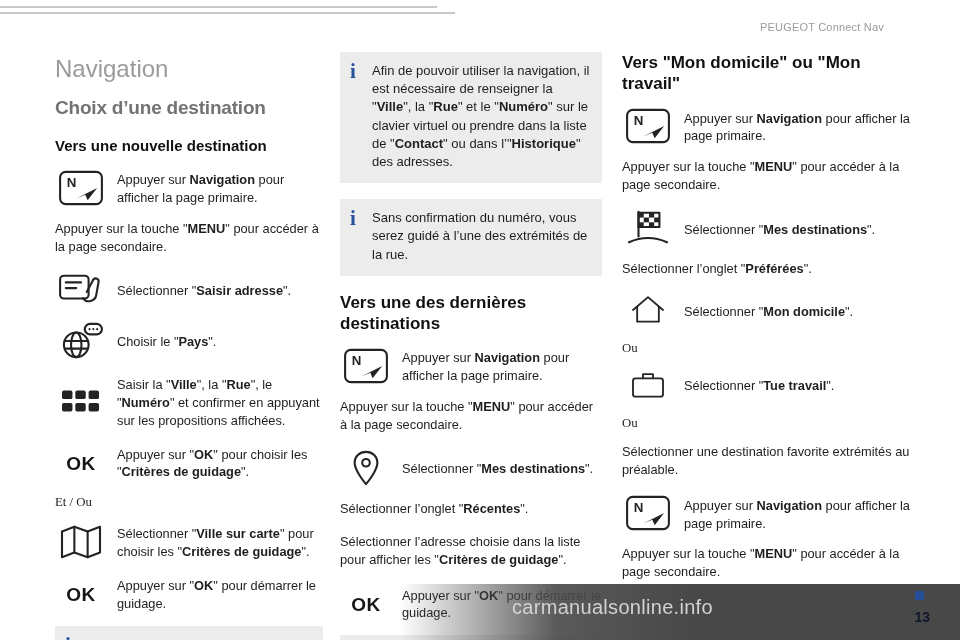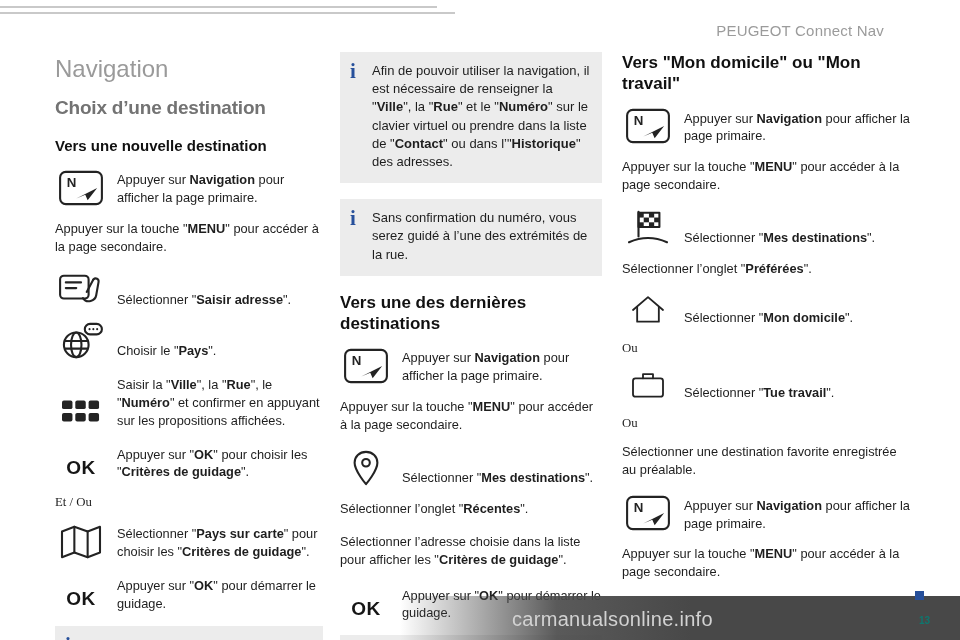--- a/index.html
+++ b/index.html
@@ -5,57 +5,57 @@
   * { margin:0; padding:0; box-sizing:border-box; }
   html,body { background:#fff; }
   body {
     width:960px; height:640px; position:relative; overflow:hidden;
     font-family:"Liberation Sans", sans-serif; color:#1e1e1e;
     font-size:12.8px; line-height:1.4;
   }
   .topline { position:absolute; left:0; height:2px; background:#c9c9c9; }
   .topline1 { top:6px;  width:437px; }
   .topline2 { top:12px; width:455px; }
-  .brand { position:absolute; top:20px; right:76px; font-size:15px; color:#9b9b9b; letter-spacing:.2px; }
+  .brand { position:absolute; top:20px; right:76px; font-size:11px; color:#9b9b9b; letter-spacing:.2px; }
 
   .col { position:absolute; top:52px; }
   #col1 { left:55px;  width:268px; }
   #col2 { left:340px; width:262px; }
   #col3 { left:622px; width:290px; }
 
   .doc-title { font-size:24px; font-weight:400; color:#9a9a9a; margin-bottom:9px; }
   h2.main { font-size:19px; font-weight:bold; color:#737373; margin-bottom:14px; letter-spacing:-.2px; }
   h3.sub  { font-size:15px; font-weight:bold; color:#111; margin-bottom:12px; }
   h3.section { font-size:17px; font-weight:bold; color:#111; margin-bottom:12px; line-height:1.25; }
 
-  .step { display:flex; gap:10px; margin-bottom:13px; align-items:flex-end; }
+  .step { display:flex; gap:10px; margin-bottom:13px; align-items:center; }
   .icon-cell { flex:0 0 52px; display:flex; justify-content:center; align-items:flex-start; }
   .step .txt { flex:1; padding-top:3px; }
   .para { margin-bottom:15px; }
   .small-gap { margin-bottom:10px;font-family:Liberation Serif, serif; }
 
   .note { background:#ececec; padding:10px 10px 12px 10px; display:flex; gap:9px; margin-bottom:16px; }
   .note .i {
     flex:0 0 13px; color:#27509b; font-weight:bold; font-size:21px; line-height:.9;
     font-family:"Liberation Serif", serif;
   }
   .note .ntxt { flex:1; font-size:13px; }
 
   .ok { font-weight:800; font-size:19px; letter-spacing:.5px; color:#161616; padding-top:4px; display:inline-block; }
 
   svg.ic { width:46px; height:38px; stroke:#232323; fill:none; stroke-width:2.2; stroke-linecap:round; stroke-linejoin:round; }
   svg.ic.sm { width:40px; height:34px; }
 
   .watermark {
-    position:absolute; right:0; bottom:0; width:560px; height:44px;
+    position:absolute; right:0; bottom:0; width:560px; height:56px;
     background:linear-gradient(to right, rgba(72,72,72,0) 0%, rgba(72,72,72,.9) 28%, #484848 52%);
   }
   .watermark .wtxt { position:absolute; left:112px; top:9px; font-size:20px; color:#d2d2d2; letter-spacing:.3px; }
   .bluesq { position:absolute; right:36px; bottom:40px; width:9px; height:9px; background:#27509b; }
-  .pageno { position:absolute; right:30px; bottom:12px; font-size:10px; font-weight:bold; color:#0f766e; }
+  .pageno { position:absolute; right:30px; bottom:12px; font-size:14px; font-weight:bold; color:#0f172a; }
 
   #icon-defs { position:absolute; width:0; height:0; overflow:hidden; }
 </style>
 </head>
 <body>
 
 <svg id="icon-defs" aria-hidden="true">
   <defs>
     <symbol id="i-nav" viewBox="0 0 48 40">
       <rect x="2" y="3" width="44" height="34" rx="6"></rect>
@@ -174,21 +174,21 @@
     </div>
 
     <p class="para small-gap">Et / Ou</p>
 
     <div class="step">
       <div class="icon-cell">
         <svg class="ic">
             <use href="#i-map"></use>
           </svg>
       </div>
-      <p class="txt">Sélectionner "<b>Pays sur carte</b>" pour choisir les "<b>Critères de guidage</b>".</p>
+      <p class="txt">Sélectionner "<b>Ville sur carte</b>" pour choisir les "<b>Critères de guidage</b>".</p>
     </div>
 
     <div class="step">
       <div class="icon-cell">
         <span class="ok">OK</span>
       </div>
       <p class="txt">Appuyer sur "<b>OK</b>" pour démarrer le guidage.</p>
     </div>
 
     <div class="note">
@@ -286,21 +286,21 @@
       <div class="icon-cell">
         <svg class="ic sm">
             <use href="#i-case"></use>
           </svg>
       </div>
       <p class="txt">Sélectionner "<b>Tue travail</b>".</p>
     </div>
 
     <p class="para small-gap">Ou</p>
 
-    <p class="para">Sélectionner une destination favorite enregistrée au préalable.</p>
+    <p class="para">Sélectionner une destination favorite extrémités au préalable.</p>
 
 
     <div class="step">
       <div class="icon-cell">
         <svg class="ic">
             <use href="#i-nav"></use>
           </svg>
       </div>
       <p class="txt">Appuyer sur <b>Navigation</b> pour afficher la page primaire.</p>
     </div>

